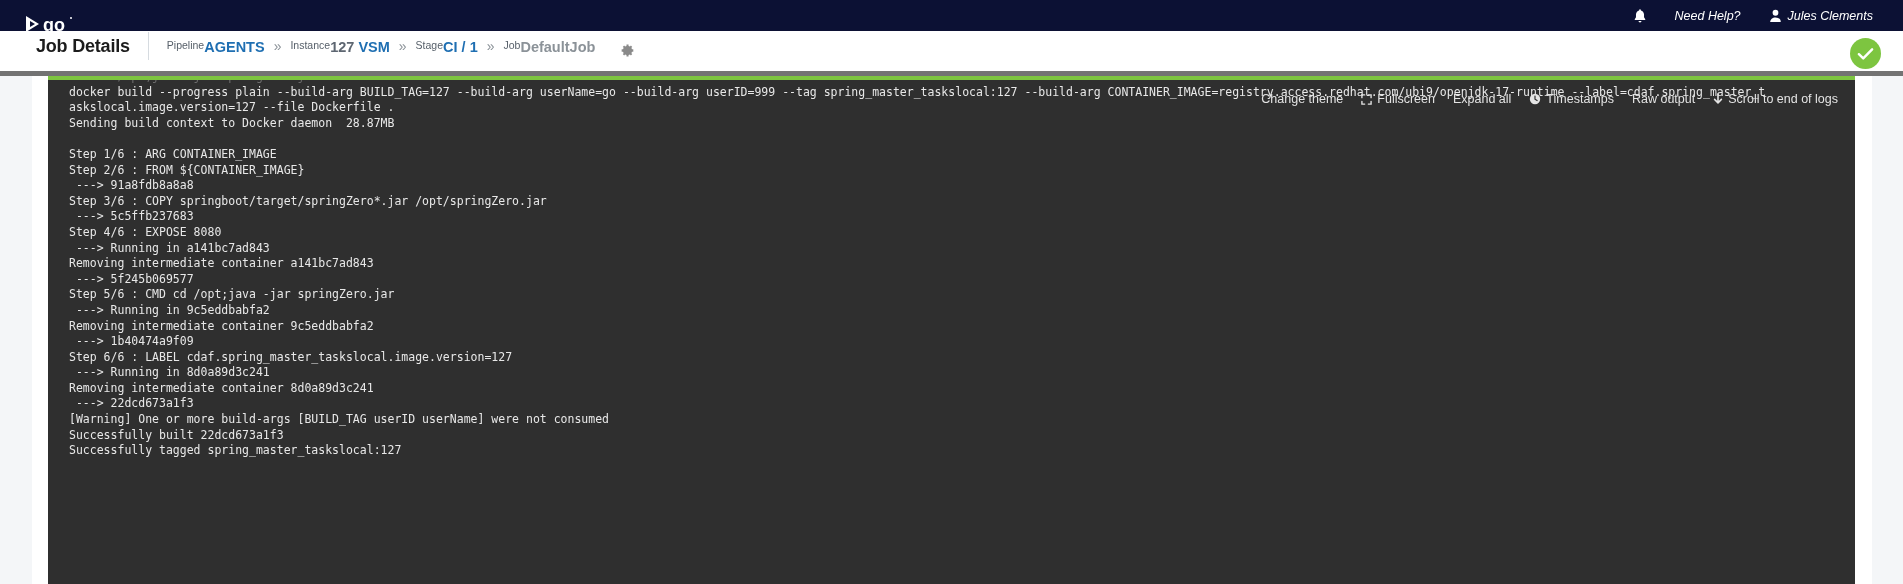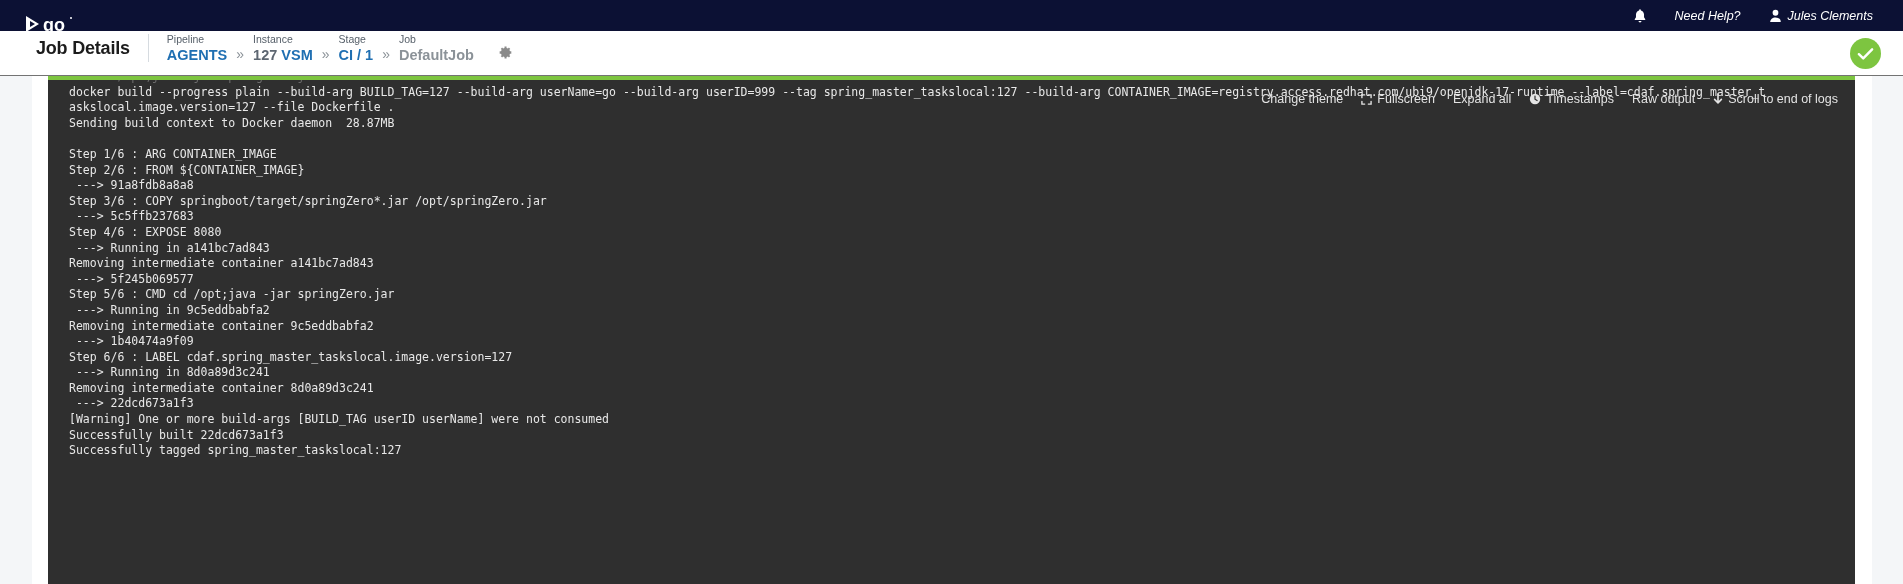--- a/index.html
+++ b/index.html
@@ -75,41 +75,41 @@
   .person-icon { width: 13px; height: 14px; display:block; margin-right: 6px; }
 
   
   .pagehead {
     height: 45px;
     background: #ffffff;
     display: flex;
     align-items: center;
     padding: 0 22px 10px 36px;
     position: relative;
-    border-bottom: 1px solid #737373;
+    border-bottom: 5px solid #737373;
   }
   .page-title {
     font-size: 18px;
     font-weight: bold;
     color: #1c1c1c;
     letter-spacing: -0.2px;
     white-space: nowrap;
   }
   .vdiv {
     width: 1px;
     height: 28px;
     background: #d6dbe0;
     margin: 0 18px;
   }
   .crumbs {
     display: flex;
     align-items: flex-end;
     gap: 0px;
   }
-  .crumb { display: flex; flex-direction: column; line-height: 1; }
+  .crumb { display: flex; flex-direction: row; line-height: 1; }
   .crumb .lbl {
     font-size: 10.5px;
     color: #57606a;
     margin-bottom: 4px;
     white-space: nowrap;
   }
   .crumb .val {
     font-size: 14.5px;
     font-weight: bold;
     white-space: nowrap;

